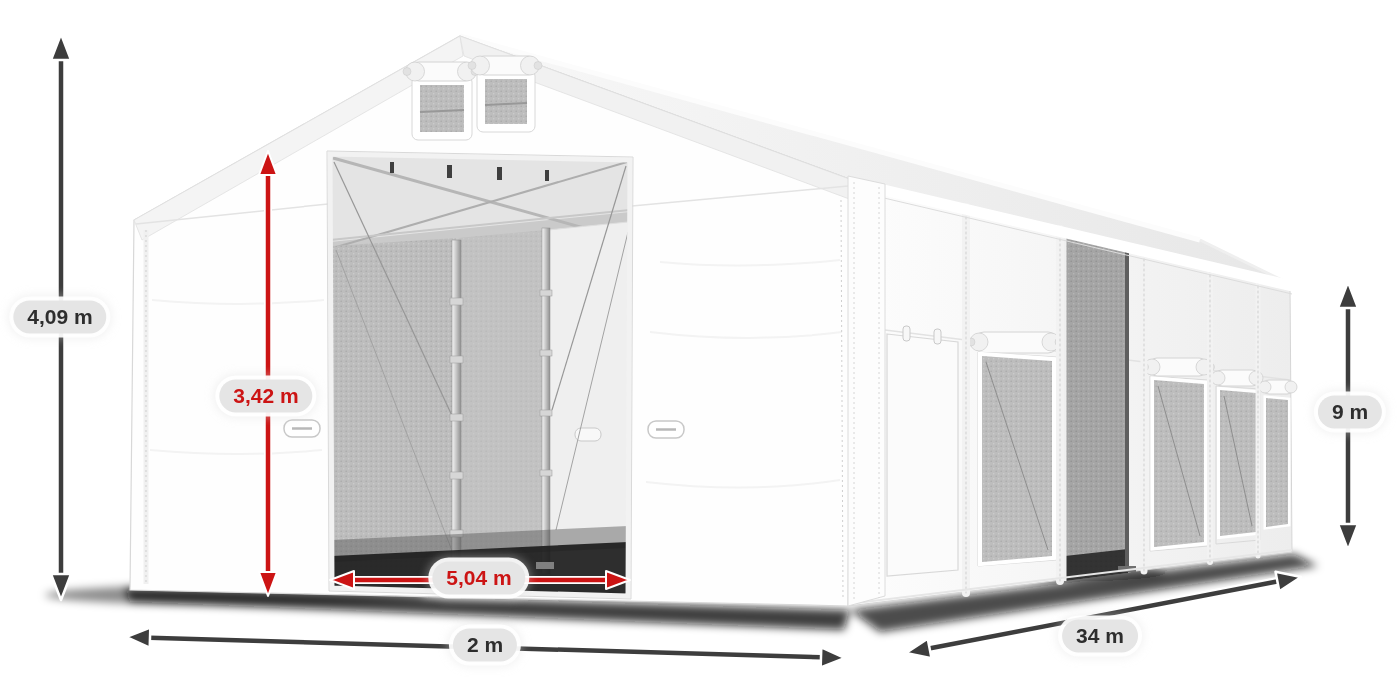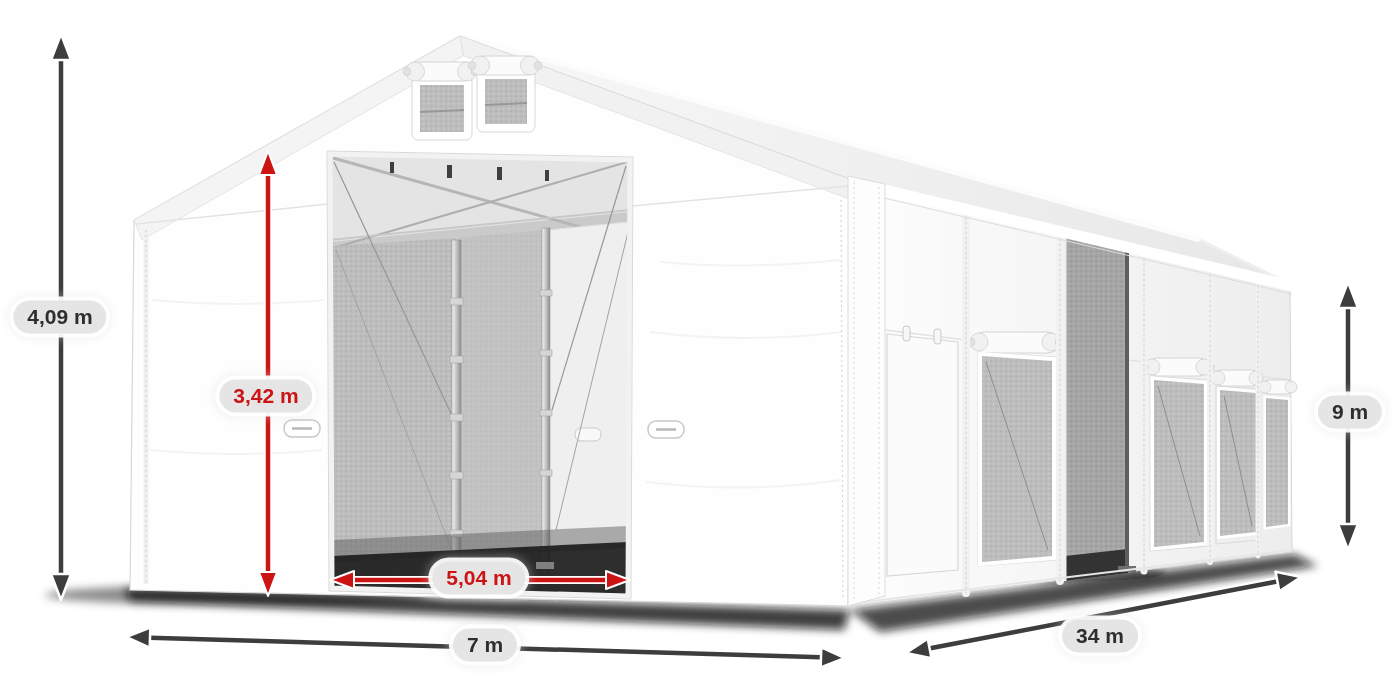--- a/index.html
+++ b/index.html
@@ -275,16 +275,16 @@
       <line x1="1348" y1="304" x2="1348" y2="528" stroke="#3d3d3d" stroke-width="4.5"></line>
       <polygon points="1348,282 1338,308 1358,308" fill="#3d3d3d" stroke="#ffffff" stroke-width="2.5" stroke-linejoin="round"></polygon>
       <polygon points="1348,550 1338,524 1358,524" fill="#3d3d3d" stroke="#ffffff" stroke-width="2.5" stroke-linejoin="round"></polygon>
     </g>
   </g>
 </svg>
 
   <div class="dim-pill" style="left:60px;top:317px;">4,09 m</div>
   <div class="dim-pill inner" style="left:266px;top:376px;margin-top:20px;">3,42 m</div>
   <div class="dim-pill inner" style="left:479px;top:578px;">5,04 m</div>
-  <div class="dim-pill" style="left:485px;top:645px;">7 m</div>
+  <div class="dim-pill" style="left:485px;top:645px;">2 m</div>
   <div class="dim-pill" style="left:1100px;top:612px;margin-top:24px;">34 m</div>
   <div class="dim-pill" style="left:1350px;top:412px;">9 m</div>
 </div>
 
 </body></html>

